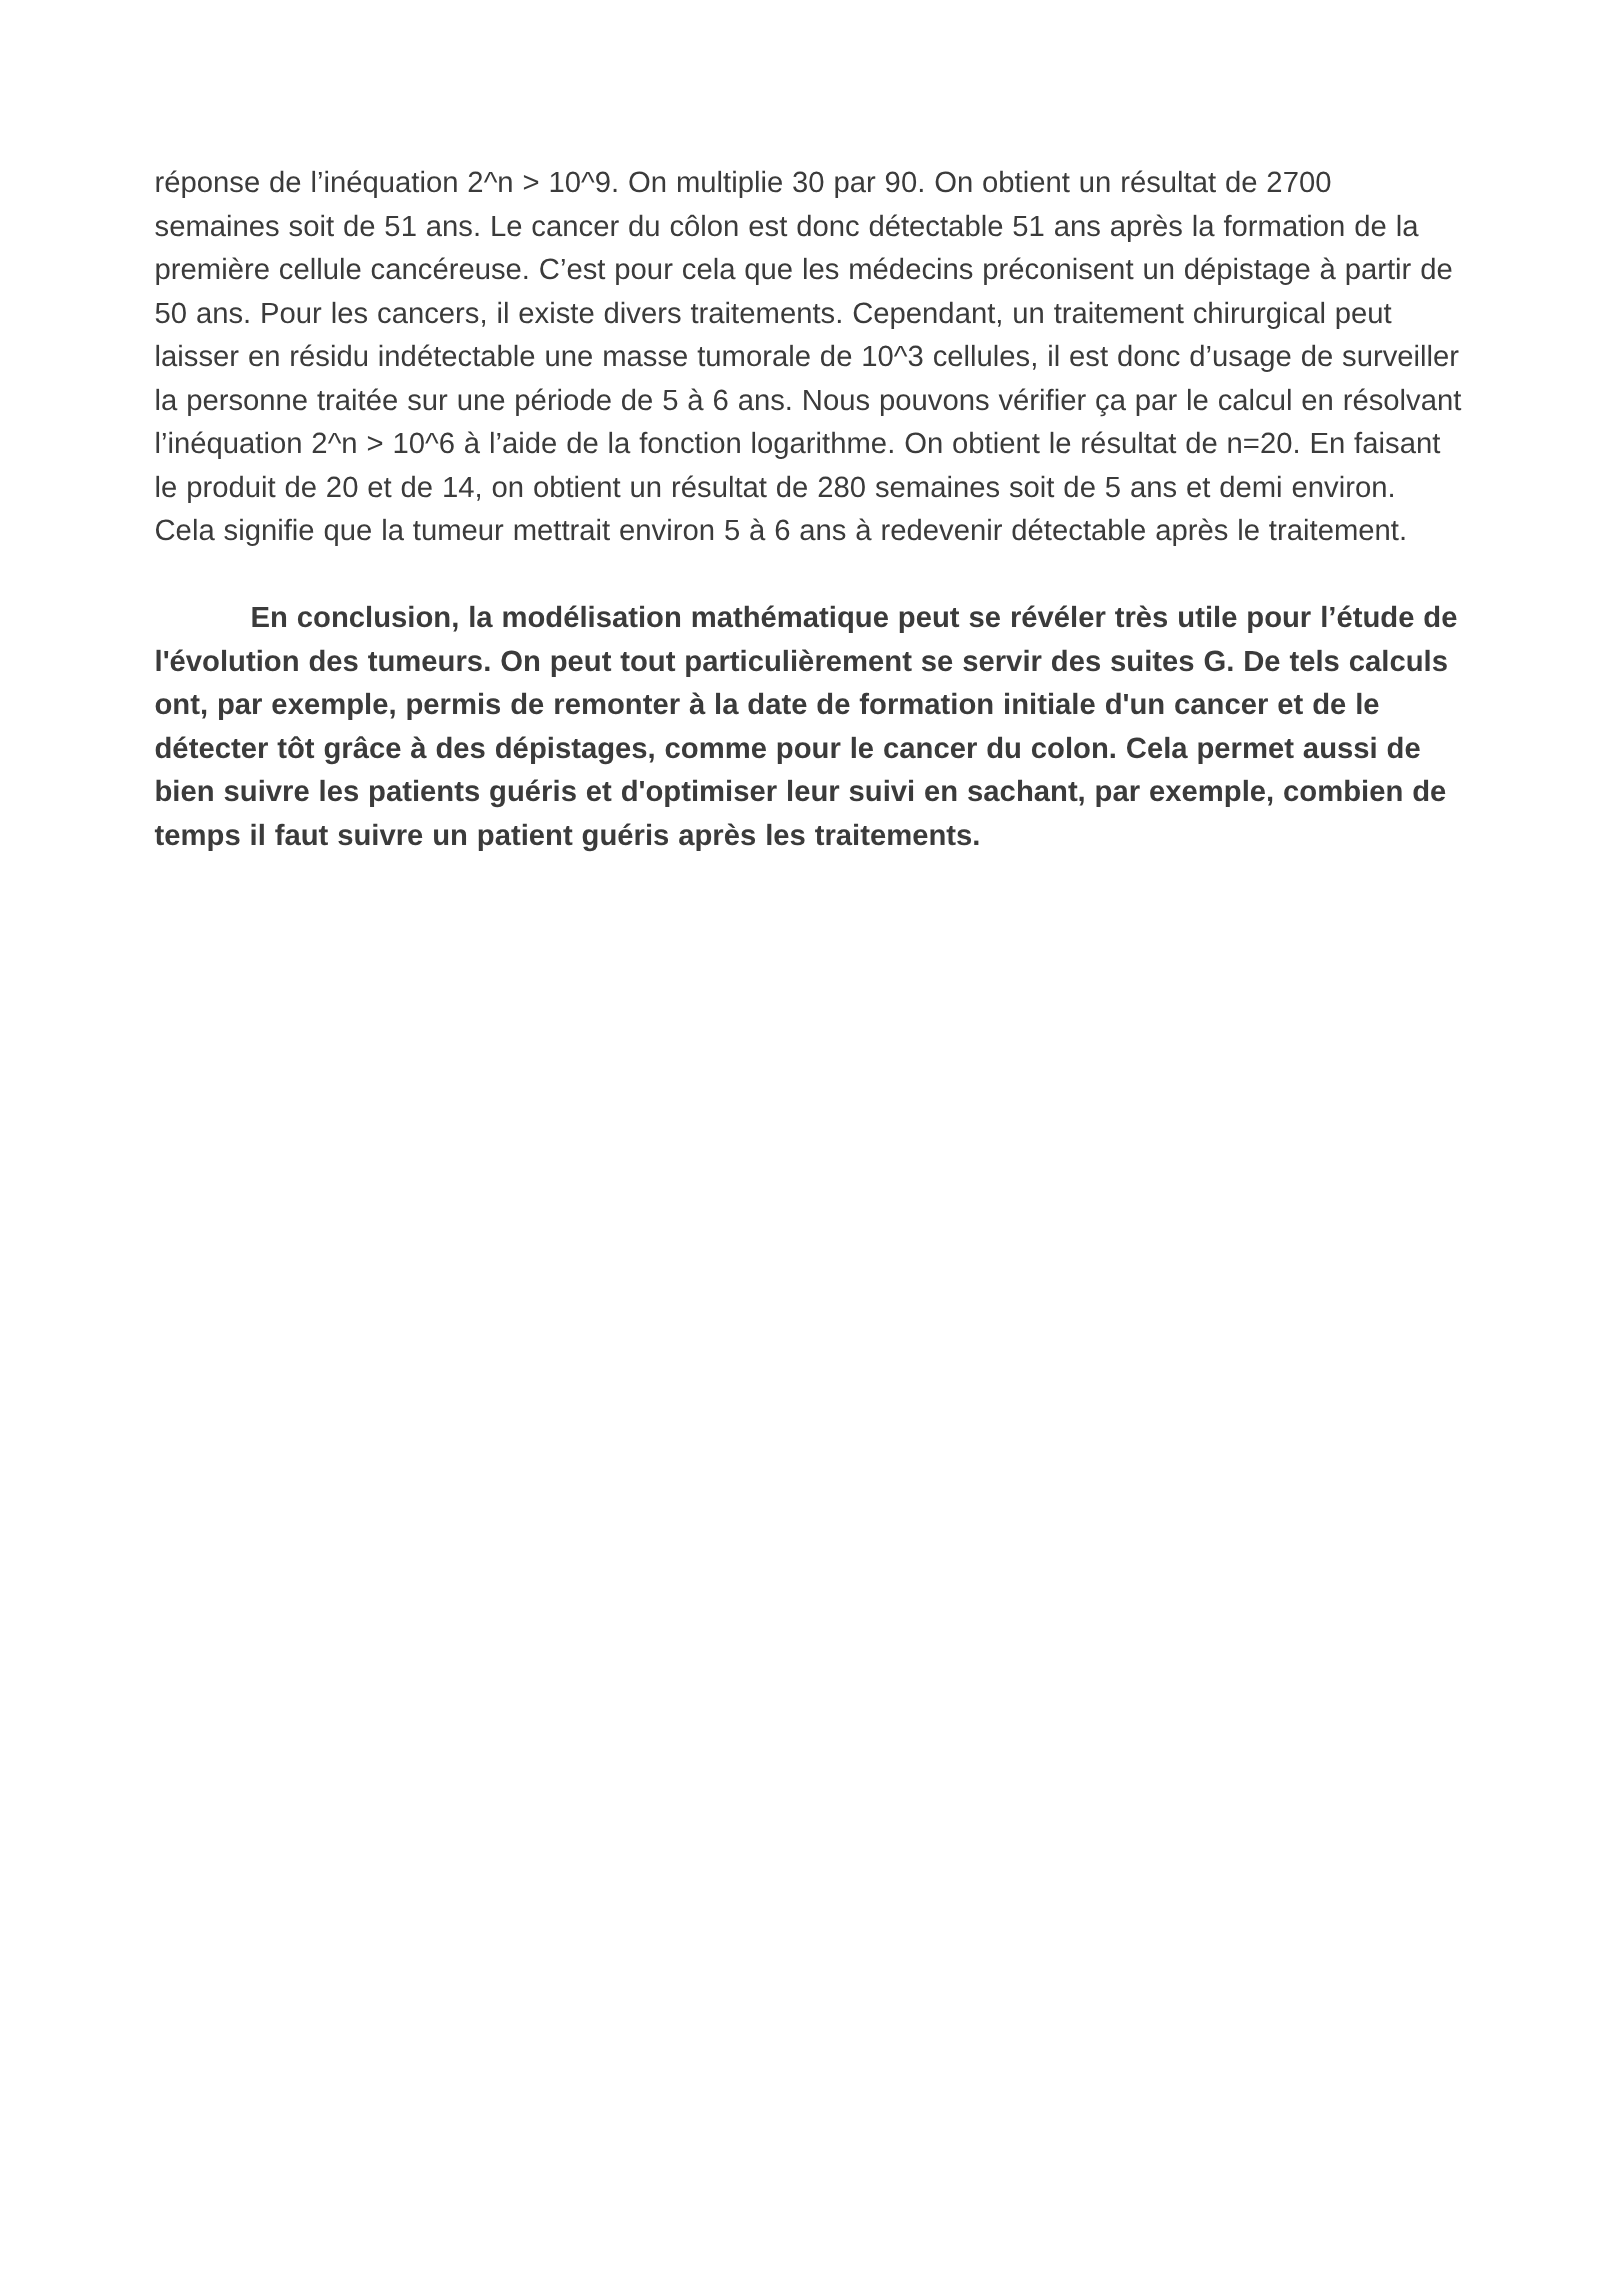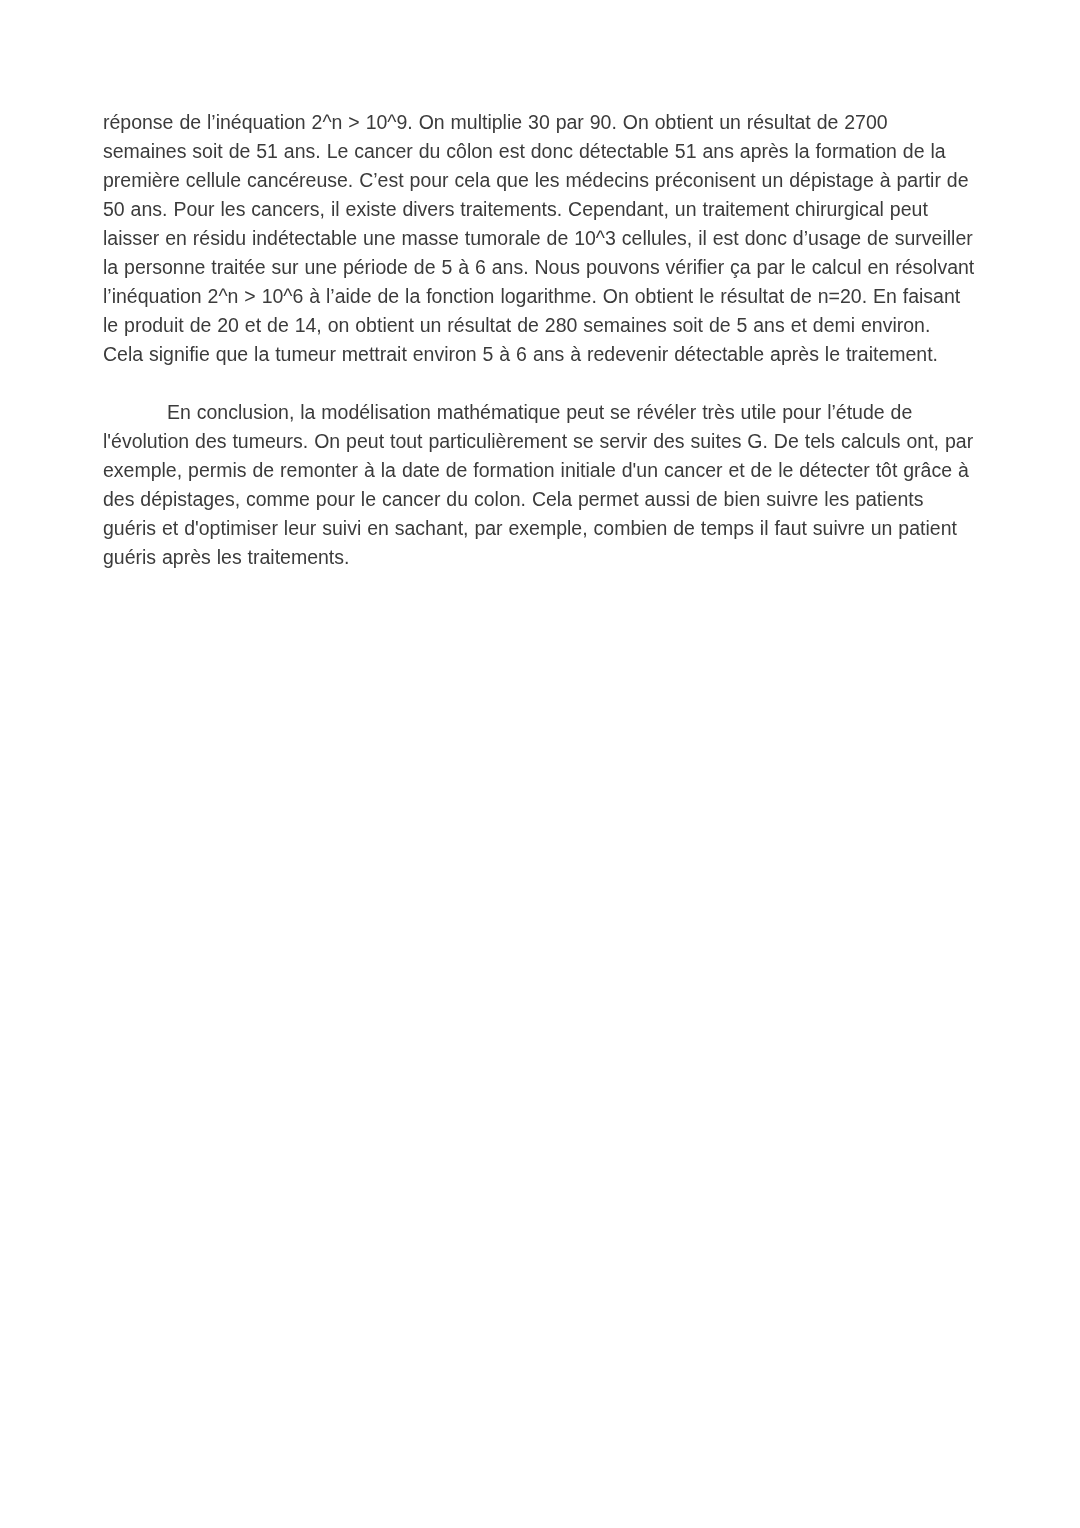--- a/index.html
+++ b/index.html
@@ -28,20 +28,21 @@
     text-align: left;
     white-space: normal;
     word-spacing: 0.5px;
     margin: 0;
   }
   .para + .para {
     margin-top: 29px;
   }
   .para.indented {
     text-indent: 64px;
+    font-weight: bold;
   }
 </style>
 </head>
 <body>
 
 <div class="page">
   <div class="text-block">
     <p class="para">réponse de l’inéquation 2^n &gt; 10^9. On multiplie 30 par 90. On obtient un résultat de 2700 semaines soit de 51 ans. Le cancer du côlon est donc détectable 51 ans après la formation de la première cellule cancéreuse. C’est pour cela que les médecins préconisent un dépistage à partir de 50 ans. Pour les cancers, il existe divers traitements. Cependant, un traitement chirurgical peut laisser en résidu indétectable une masse tumorale de 10^3 cellules, il est donc d’usage de surveiller la personne traitée sur une période de 5 à 6 ans. Nous pouvons vérifier ça par le calcul en résolvant l’inéquation 2^n &gt; 10^6 à l’aide de la fonction logarithme. On obtient le résultat de n=20. En faisant le produit de 20 et de 14, on obtient un résultat de 280 semaines soit de 5 ans et demi environ. Cela signifie que la tumeur mettrait environ 5 à 6 ans à redevenir détectable après le traitement.</p>
     <p class="para indented">En conclusion, la modélisation mathématique peut se révéler très utile pour l’étude de l'évolution des tumeurs. On peut tout particulièrement se servir des suites G. De tels calculs ont, par exemple, permis de remonter à la date de formation initiale d'un cancer et de le détecter tôt grâce à des dépistages, comme pour le cancer du colon. Cela permet aussi de bien suivre les patients guéris et d'optimiser leur suivi en sachant, par exemple, combien de temps il faut suivre un patient guéris après les traitements.</p>
   </div>

